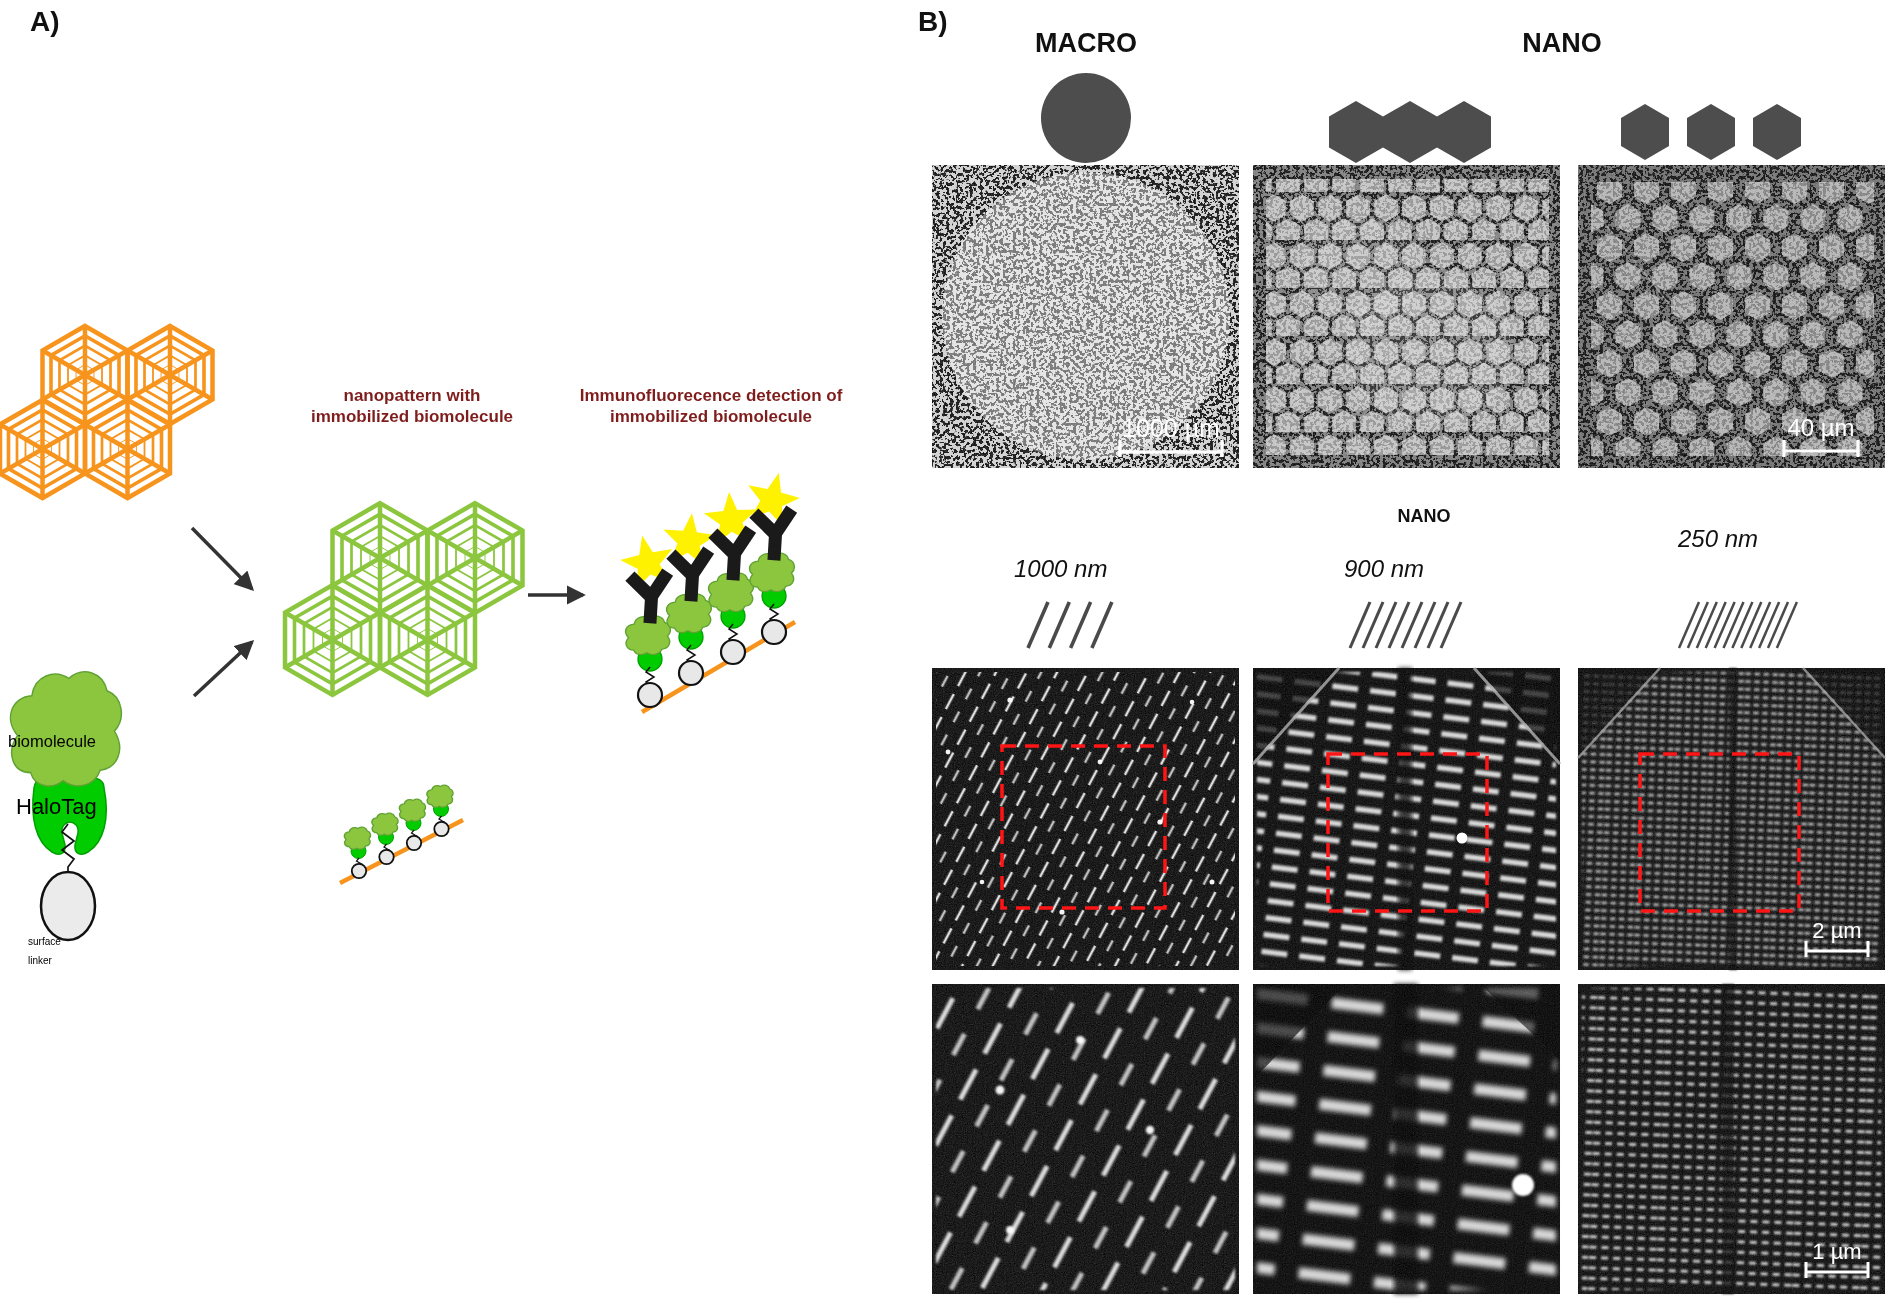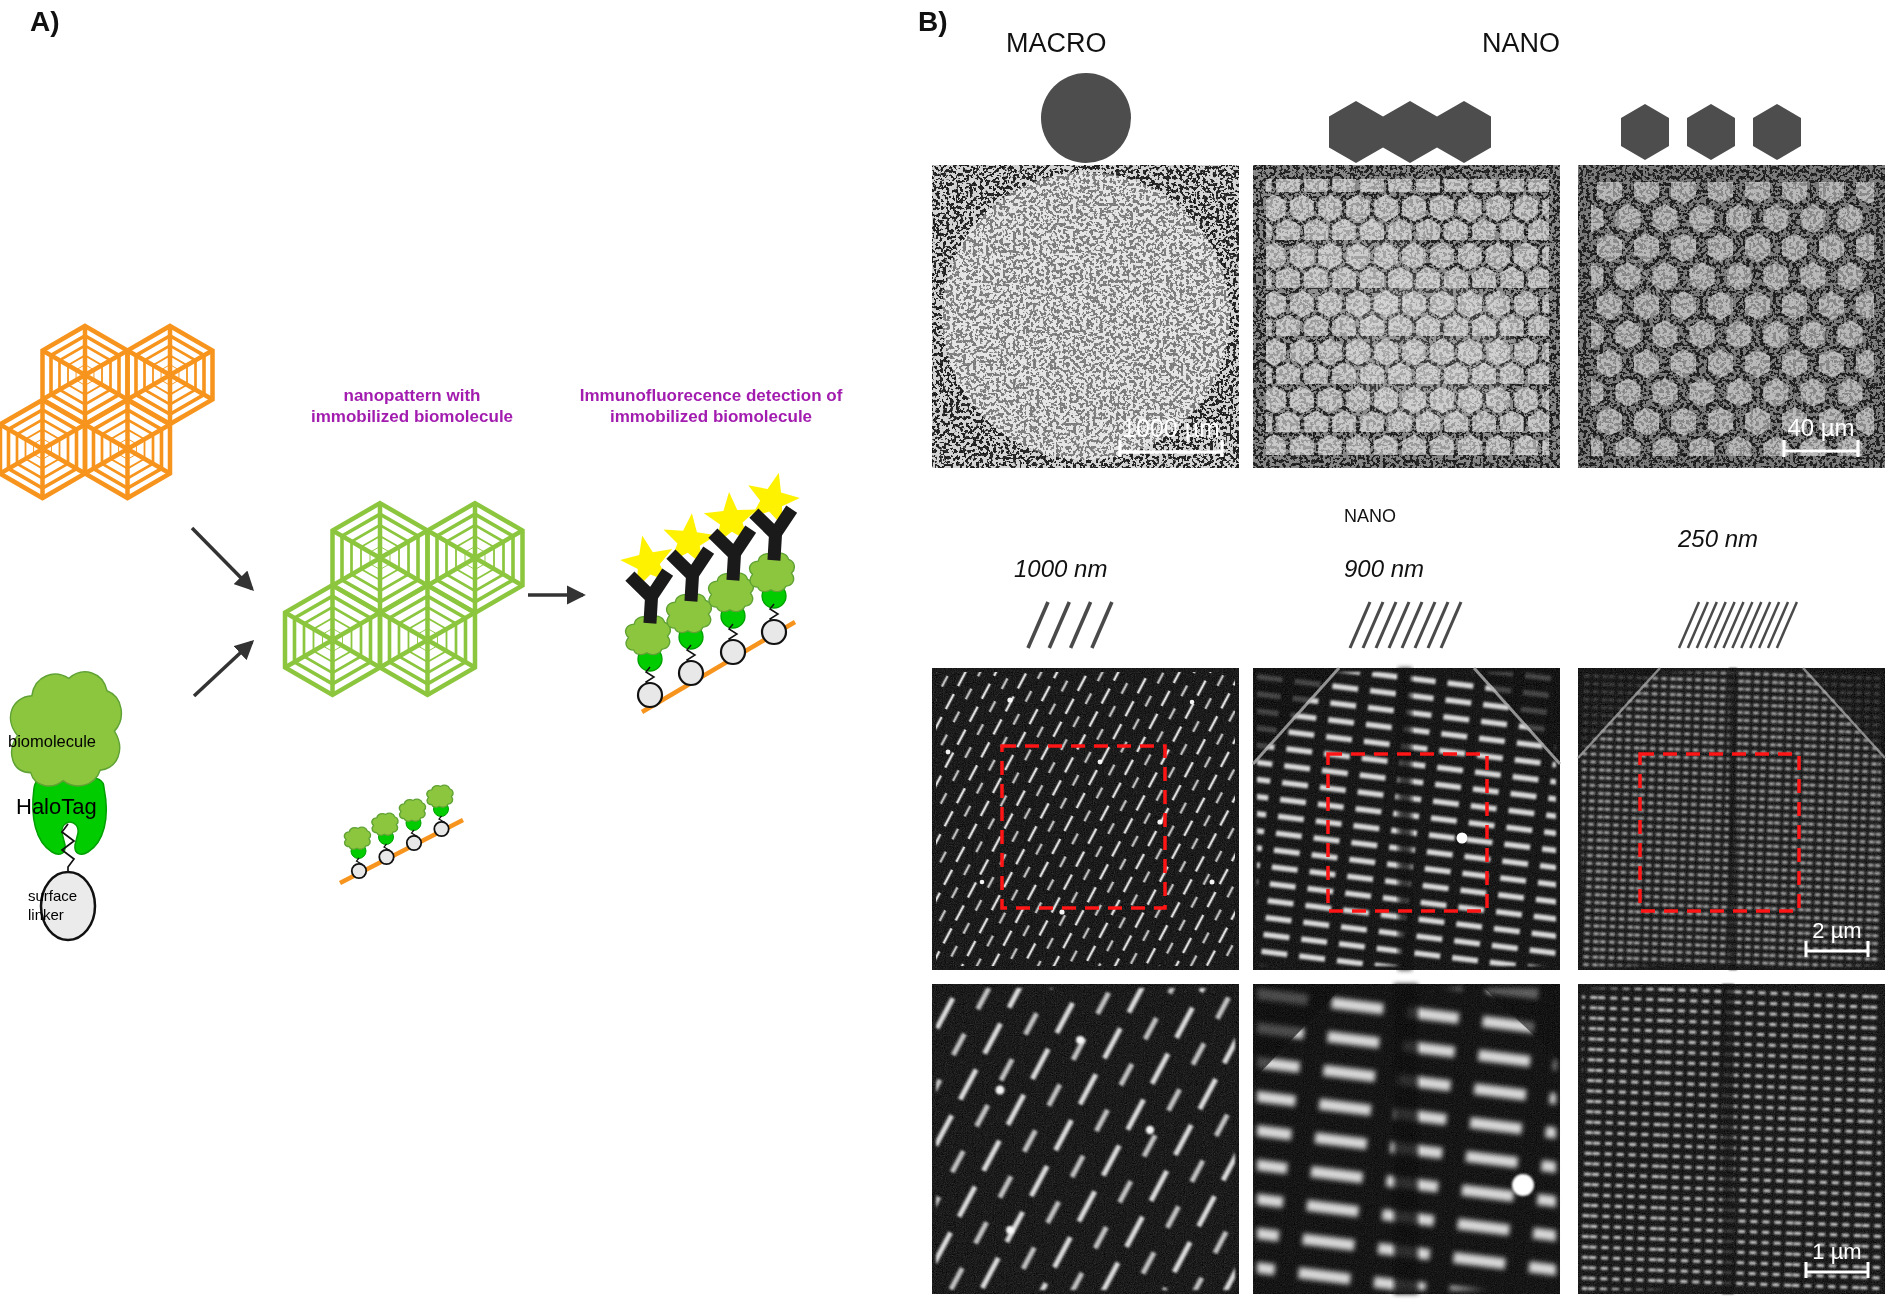--- a/index.html
+++ b/index.html
@@ -1,21 +1,21 @@
 <!DOCTYPE html>
 <html><head>
 <meta charset="utf-8">
 <style>
   html,body{margin:0;padding:0;background:#fff;}
   #canvas{position:relative;width:1890px;height:1307px;background:#fff;overflow:hidden;
           font-family:"Liberation Sans",sans-serif;color:#111;}
   .abs{position:absolute;}
-  .ttl{font-weight:normal;color:#111;}
+  .ttl{font-weight:bold;text-align:center;color:#111;}
   .panel-label{font-weight:bold;font-size:28px;color:#111;}
-  .cap{font-weight:bold;font-size:17px;line-height:21px;text-align:center;color:#a21caf;}
+  .cap{font-weight:bold;font-size:17px;line-height:21px;text-align:center;color:#7f1d1d;}
   .mol-label{font-size:16px;text-align:left;color:#000;}
   .nano-col-label{font-style:italic;font-size:24px;text-align:left;color:#111;}
   .hexicon{background:#4D4D4D;clip-path:polygon(50% 0%,100% 25%,100% 75%,50% 100%,0% 75%,0% 25%);}
   .circleicon{background:#4D4D4D;border-radius:50%;}
   svg text{font-family:"Liberation Sans",sans-serif;}
 </style>
 </head>
 <body>
 
 <div id="canvas">
@@ -113,21 +113,21 @@
   <div class="abs cap" style="left:252px;top:385px;width:320px">
     <div>nanopattern with</div>
     <div>immobilized biomolecule</div>
   </div>
   <div class="abs cap" style="left:531px;top:385px;width:360px">
     <div>Immunofluorecence detection of</div>
     <div>immobilized biomolecule</div>
   </div>
   <div class="abs mol-label" style="left:8px;top:732px;width:120px;font-size:16.5px">biomolecule</div>
   <div class="abs mol-label" style="left:16px;top:794px;width:100px;font-size:22px">HaloTag</div>
-  <div class="abs mol-label" style="left:28px;top:886px;width:80px;font-size:15px;line-height:19px">
+  <div class="abs mol-label" style="left:28px;top:932px;width:80px;font-size:10px;line-height:19px">
     <div>surface</div>
     <div>linker</div>
   </div>
 
   <div class="abs panel-label" style="left:918px;top:6px">B)</div>
   <div class="abs ttl" style="left:1006px;top:28px;width:160px;font-size:27px">MACRO</div>
   <div class="abs ttl" style="left:1482px;top:28px;width:160px;font-size:27px">NANO</div>
 
   <div class="abs circleicon" style="left:1041px;top:73px;width:90px;height:90px"></div>
 

